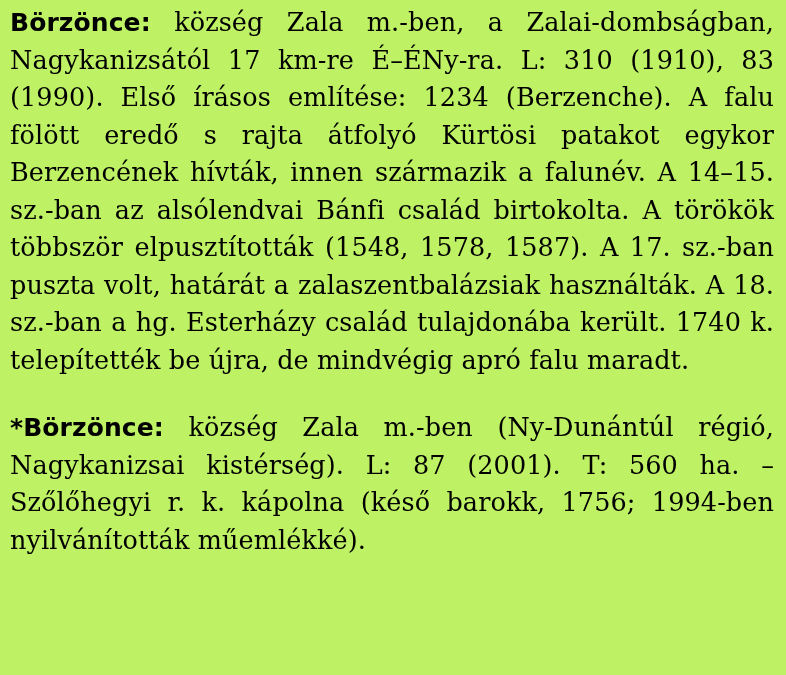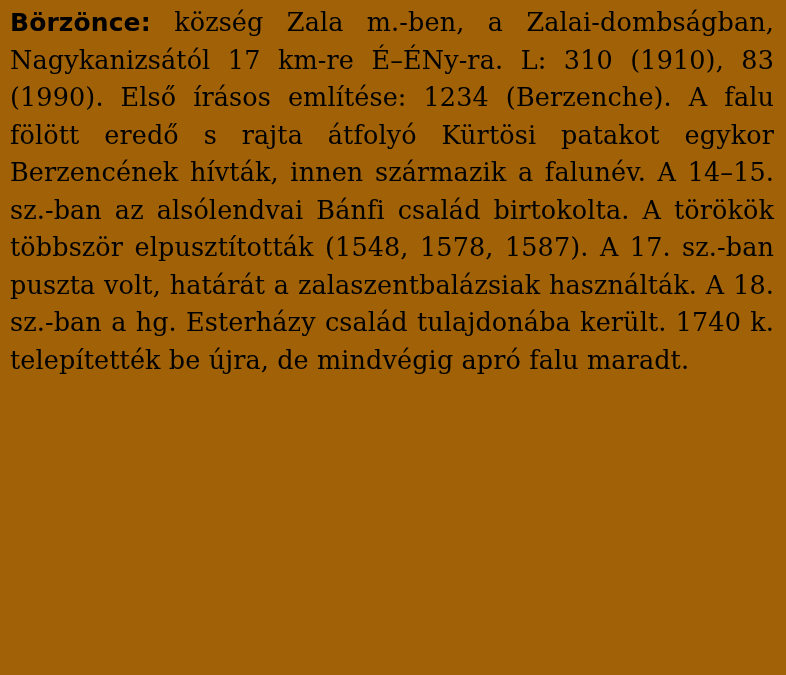--- a/index.html
+++ b/index.html
@@ -12,21 +12,21 @@
     height: 675px;
     font-family: "DejaVu Serif", serif;
     color: #000000;
     overflow: hidden;
   }
   .page {
     width: 786px;
     height: 675px;
     box-sizing: border-box;
     padding: 4px 12px 0 10px;
-    background: #a16207;
+    background: #bef264;
   }
   .entry {
     text-align: justify;
     text-justify: inter-word;
     font-size: 25.5px;
     line-height: 37.5px;
     letter-spacing: 0.1px;
   }
   .entry.first {
     margin: 0 0 0 0;
@@ -46,14 +46,18 @@
 </head>
 <body>
 
 <div class="page">
 
   <p class="entry first">
     <span class="headword">Börzönce:</span>
     <span class="body-text">község Zala m.-ben, a Zalai-dombságban, Nagykanizsától 17 km-re É–ÉNy-ra. L: 310 (1910), 83 (1990). Első írásos említése: 1234 (Berzenche). A falu fölött eredő s rajta átfolyó Kürtösi patakot egykor Berzencének hívták, innen származik a falunév. A 14–15. sz.-ban az alsólendvai Bánfi család birtokolta. A törökök többször elpusztították (1548, 1578, 1587). A 17. sz.-ban puszta volt, határát a zalaszentbalázsiak használták. A 18. sz.-ban a hg. Esterházy család tulajdonába került. 1740 k. telepítették be újra, de mindvégig apró falu maradt.</span>
   </p>
 
+  <p class="entry second">
+    <span class="headword">*Börzönce:</span>
+    <span class="body-text">község Zala m.-ben (Ny-Dunántúl régió, Nagykanizsai kistérség). L: 87 (2001). T: 560 ha. – Szőlőhegyi r. k. kápolna (késő barokk, 1756; 1994-ben nyilvánították műemlékké).</span>
+  </p>
 
 </div>
 
 </body></html>

